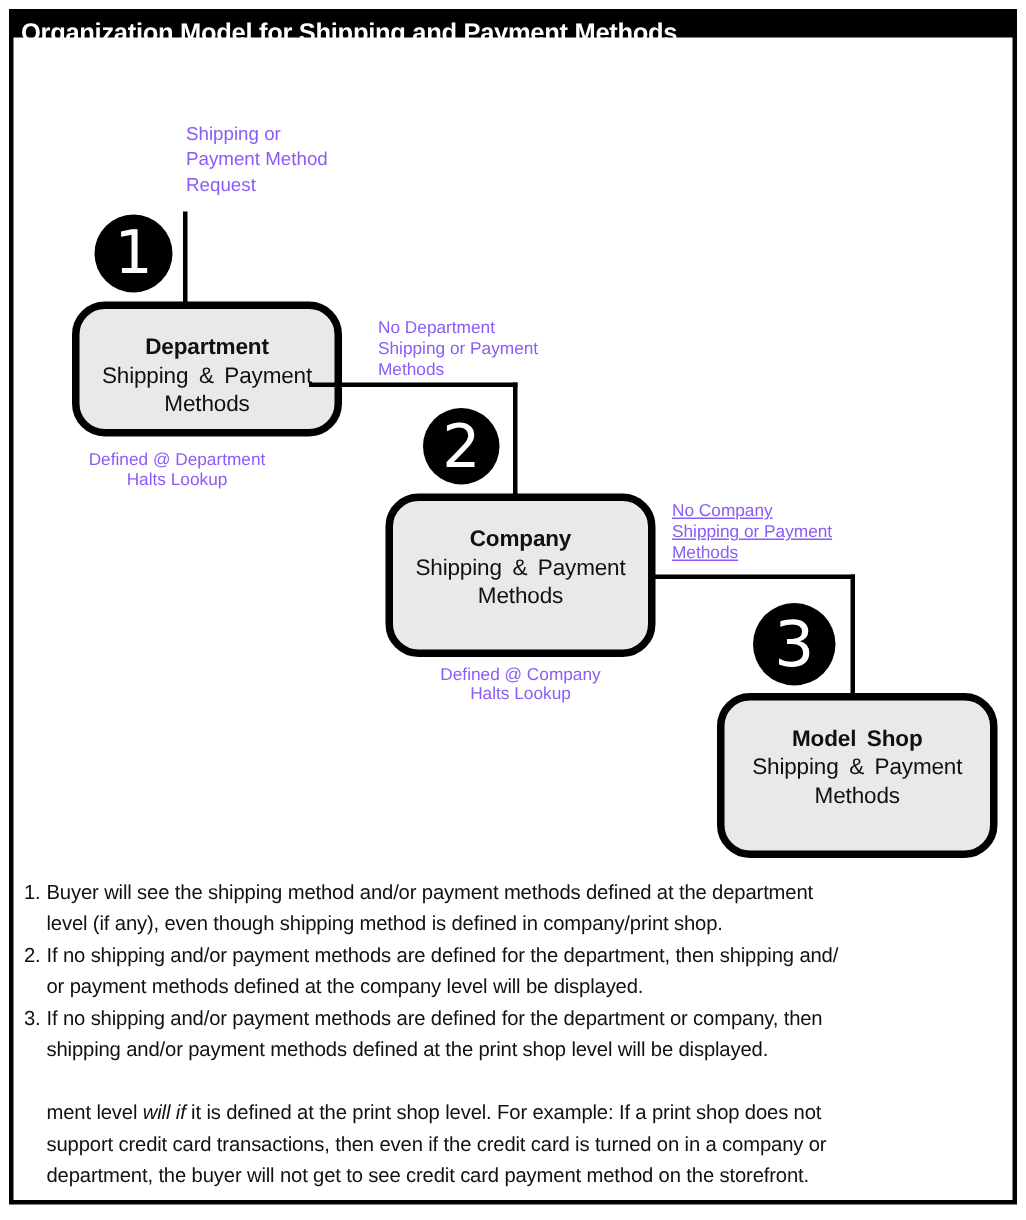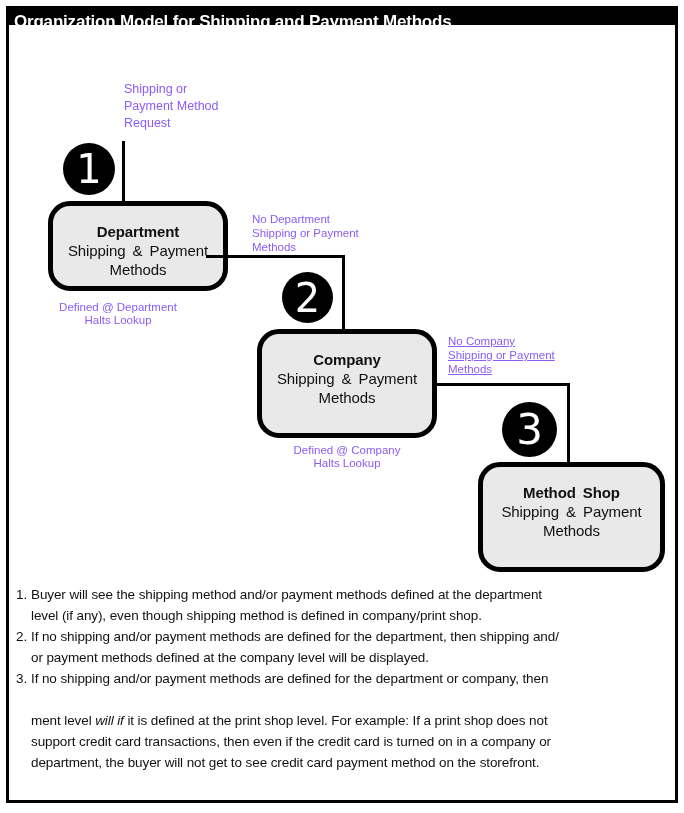--- a/index.html
+++ b/index.html
@@ -156,39 +156,40 @@
   <div class="label out-label-2">No Company
 Shipping or Payment
 Methods</div>
   <div class="line hline-2"></div>
   <div class="line vline-2"></div>
 
   <div class="circle c3">
     <span>3</span>
   </div>
   <div class="node node-print">
-    <div class="node-title">Method Shop</div>
+    <div class="node-title">Model Shop</div>
     <div class="node-line">Shipping &amp; Payment</div>
     <div class="node-line">Methods</div>
   </div>
 
   <div class="notes">
     <div class="note-item">
       <span class="note-num">1.</span>
       <span class="note-line">Buyer will see the shipping method and/or payment methods defined at the department</span><br>
       <span class="note-line">level (if any), even though shipping method is defined in company/print shop.</span>
     </div>
     <div class="note-item">
       <span class="note-num">2.</span>
       <span class="note-line">If no shipping and/or payment methods are defined for the department, then shipping and/</span><br>
       <span class="note-line">or payment methods defined at the company level will be displayed.</span>
     </div>
     <div class="note-item">
       <span class="note-num">3.</span>
       <span class="note-line">If no shipping and/or payment methods are defined for the department or company, then</span><br>
+      <span class="note-line">shipping and/or payment methods defined at the print shop level will be displayed.</span>
     </div>
     <div class="note-para">
       <br>
       <span class="note-line"><span>ment level </span><span class="ital">will if</span><span> it is defined at the print shop level. For example: If a print shop does not</span></span><br>
       <span class="note-line">support credit card transactions, then even if the credit card is turned on in a company or</span><br>
       <span class="note-line">department, the buyer will not get to see credit card payment method on the storefront.</span>
     </div>
   </div>
 </div>
 

